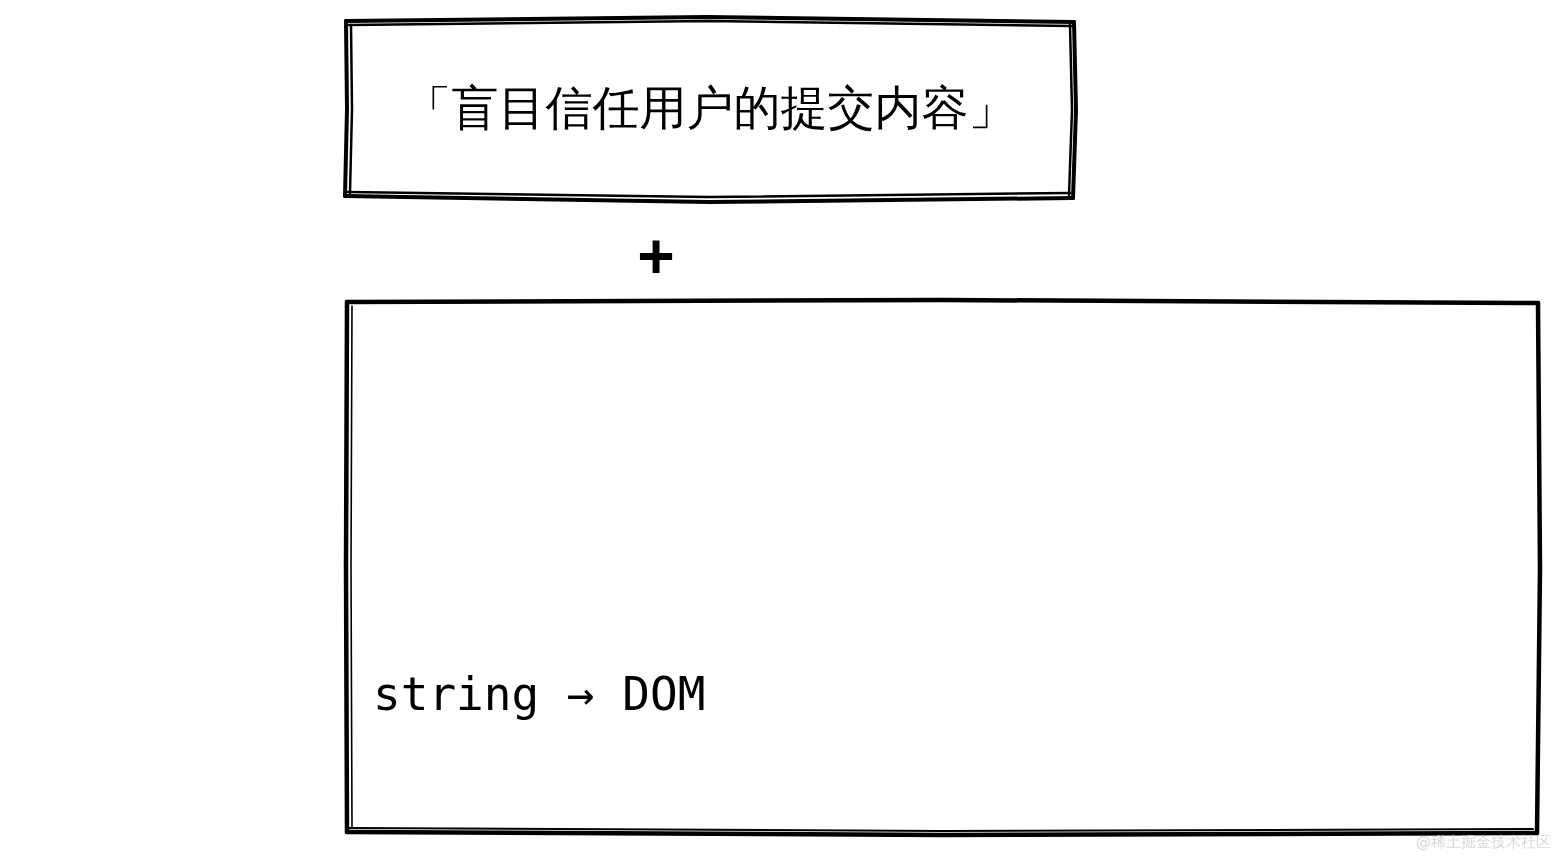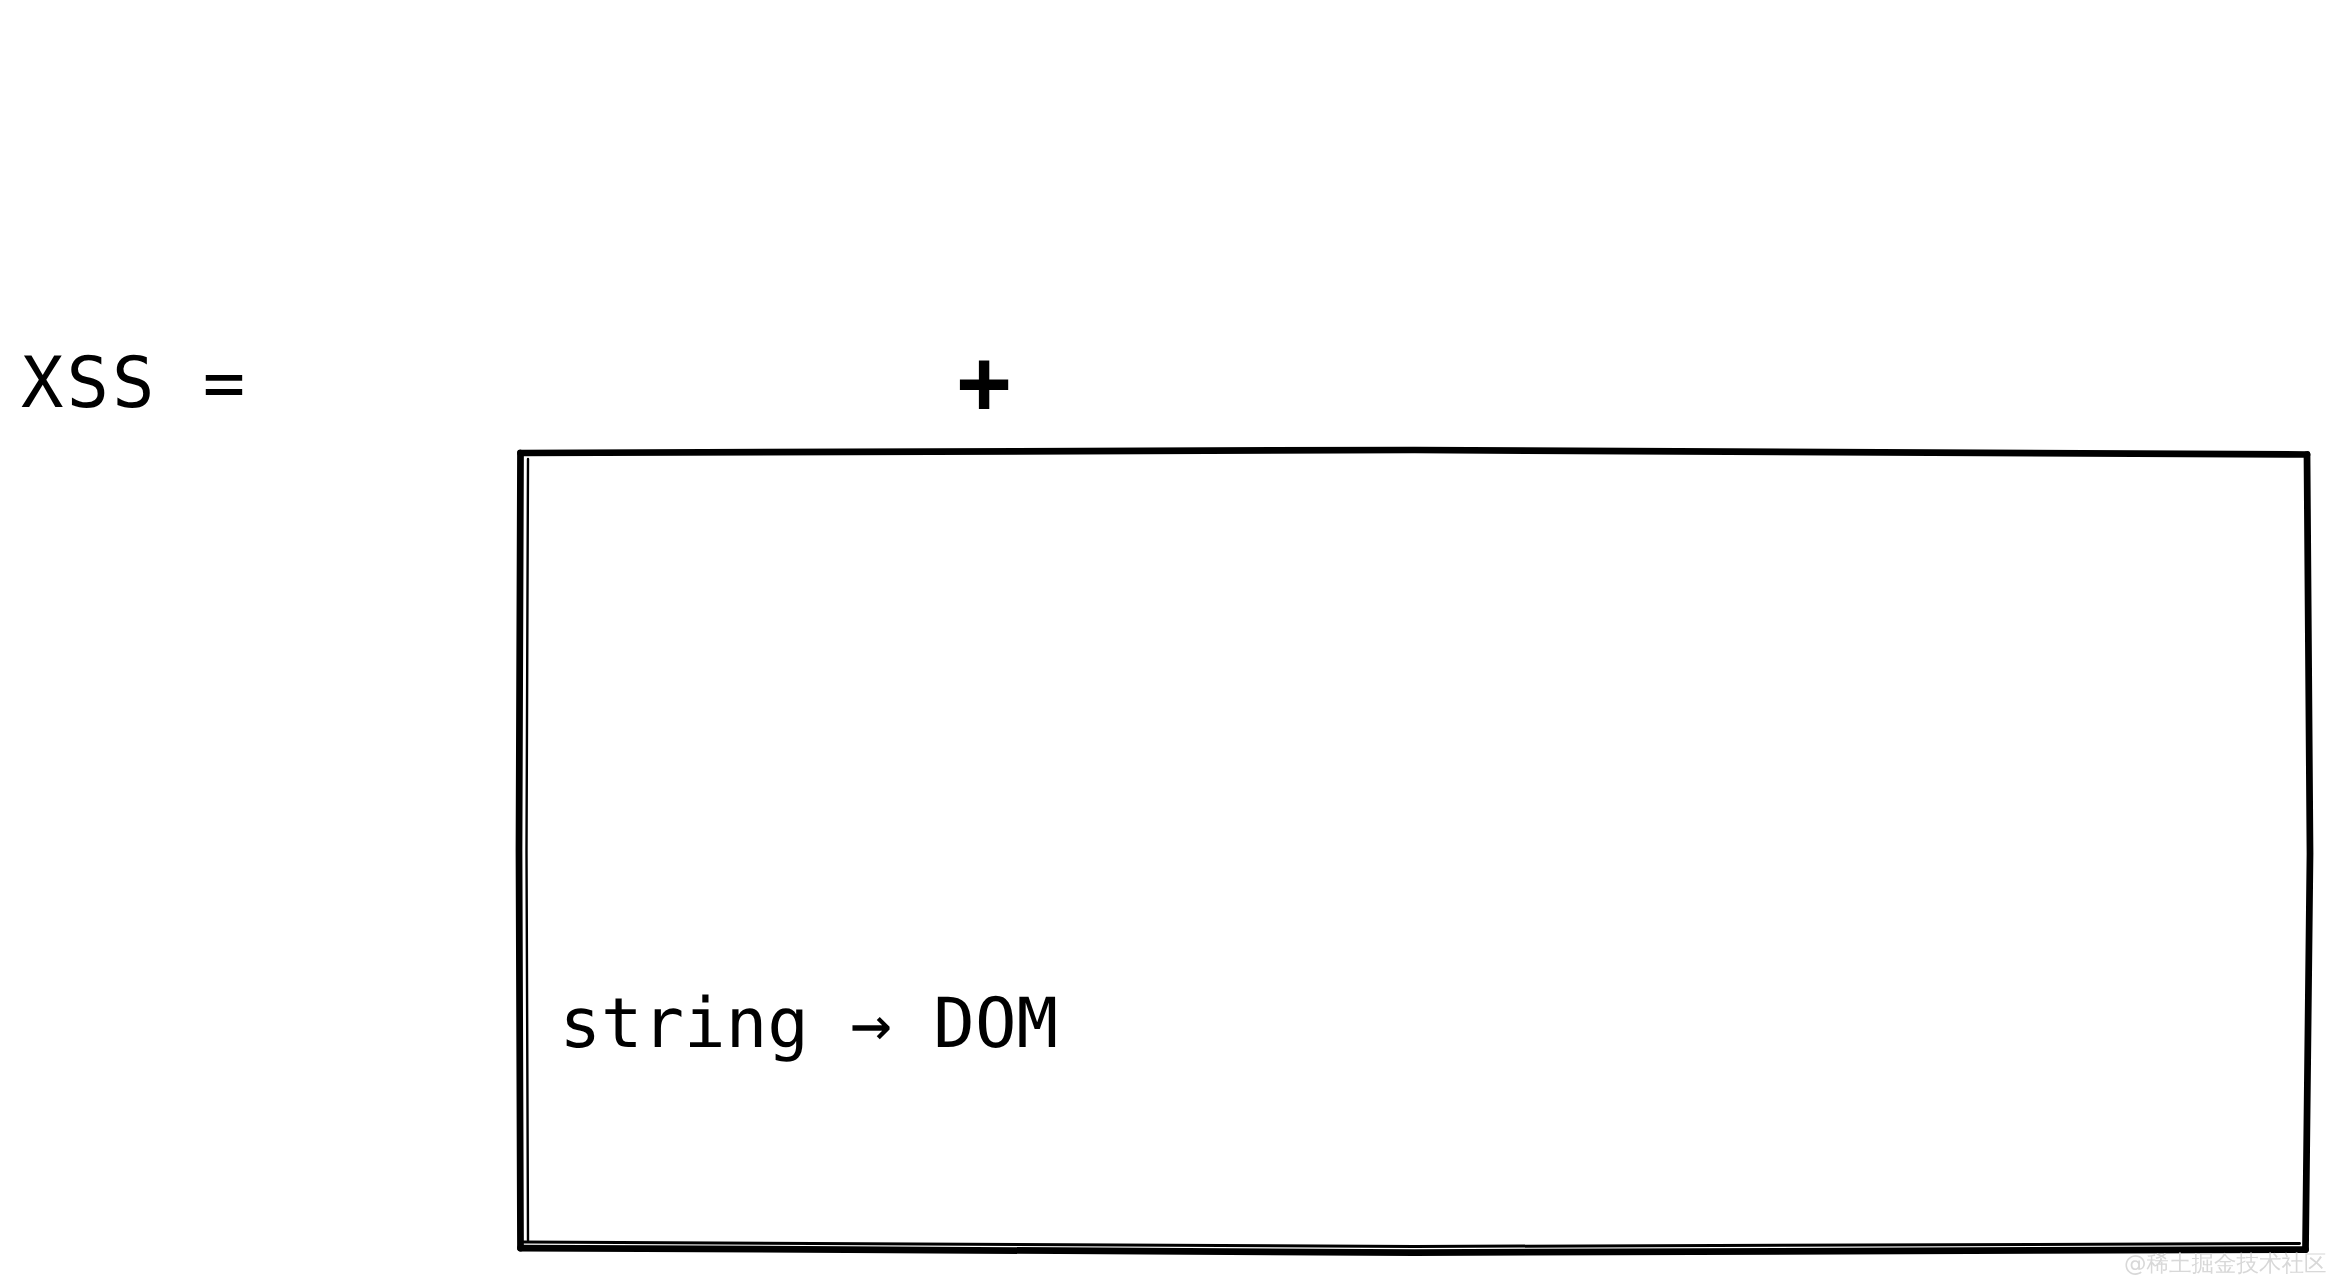--- a/index.html
+++ b/index.html
@@ -88,21 +88,21 @@
   
   #code-box {
     left: 343px;
     top: 297px;
     width: 1198px;
     height: 540px;
   }
   #code-box .code-inner {
     position: absolute;
     left: 0;
-    top: 0;
+    top: 12px;
     width: 1198px;
     height: 540px;
     padding: 48px 0 0 30px;
     box-sizing: border-box;
     font-family: "DejaVu Sans Mono", monospace;
     font-size: 46px;
     line-height: 135px;
     white-space: pre;
     color: #000;
   }
@@ -121,22 +121,35 @@
     color: #d8d8d8;
     white-space: nowrap;
     letter-spacing: 0px;
   }
 </style>
 </head>
 <body>
 
 <div id="stage">
 
+  <div id="top-box" class="sketch-box">
+    <svg width="734" height="192" viewBox="0 0 734 192" fill="none">
 
-  <div id="xss-label">XSS =</div>
+      <path d="M3 9 L364 5 L731 10" stroke="#000" stroke-width="4" stroke-linecap="round" fill="none"></path>
+      <path d="M6 13 L366 9 L729 14" stroke="#000" stroke-width="2.5" stroke-linecap="round" fill="none"></path>
+      <path d="M731 10 L733 98 L730 186" stroke="#000" stroke-width="4" stroke-linecap="round" fill="none"></path>
+      <path d="M727 13 L729 98 L726 183" stroke="#000" stroke-width="2.5" stroke-linecap="round" fill="none"></path>
+      <path d="M730 186 L366 190 L2 184" stroke="#000" stroke-width="4" stroke-linecap="round" fill="none"></path>
+      <path d="M727 181 L365 185 L5 180" stroke="#000" stroke-width="2.5" stroke-linecap="round" fill="none"></path>
+      <path d="M2 184 L4 97 L3 9" stroke="#000" stroke-width="4" stroke-linecap="round" fill="none"></path>
+      <path d="M7 181 L9 97 L8 13" stroke="#000" stroke-width="2.5" stroke-linecap="round" fill="none"></path>
+    </svg>
+    <div class="box-text">「盲目信任用户的提交内容」</div>
+  </div>
+
 
   <div id="plus-sign">+</div>
 
   <div id="code-box" class="sketch-box">
     <svg width="1198" height="540" viewBox="0 0 1198 540" fill="none">
       <path d="M4 5 L600 3 L1195 6" stroke="#000" stroke-width="4.5" stroke-linecap="round" fill="none"></path>
       <path d="M1195 6 L1197 272 L1194 536" stroke="#000" stroke-width="4.5" stroke-linecap="round" fill="none"></path>
       <path d="M1194 536 L600 538 L4 535" stroke="#000" stroke-width="4.5" stroke-linecap="round" fill="none"></path>
       <path d="M6 531 L600 534 L1190 532" stroke="#000" stroke-width="2" stroke-linecap="round" fill="none"></path>
       <path d="M4 535 L3 270 L4 5" stroke="#000" stroke-width="4.5" stroke-linecap="round" fill="none"></path>

